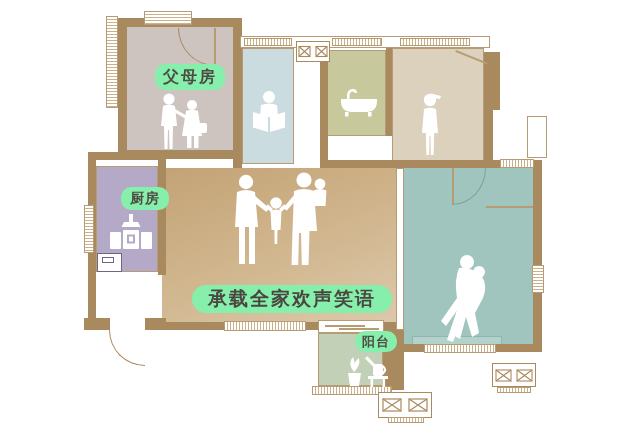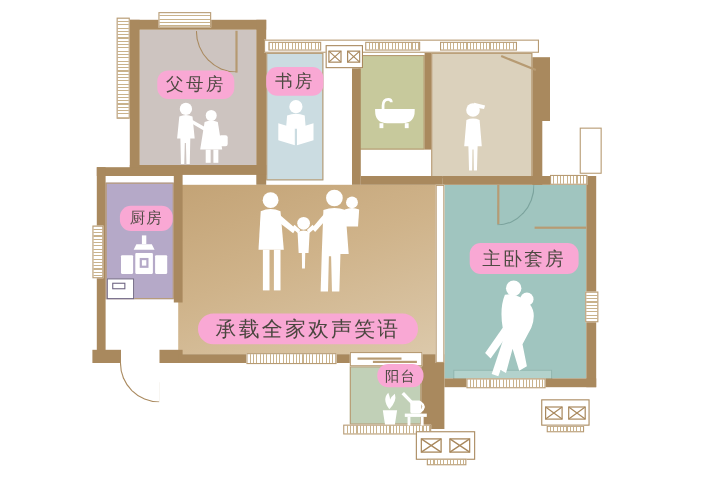--- a/index.html
+++ b/index.html
@@ -4,23 +4,23 @@
 <style>
   html,body{margin:0;padding:0;background:#fff;}
   #stage{position:relative;width:640px;height:437px;background:#fff;overflow:hidden;
          font-family:"Liberation Sans",sans-serif;}
   .abs{position:absolute;}
   .fill{position:absolute;border:1px solid #b79b73;box-sizing:border-box;}
   .wall{position:absolute;background:#a9895e;}
   .win{position:absolute;background:#fff;border:1px solid #b79b73;box-sizing:border-box;}
   .hatch-h{background:#fff repeating-linear-gradient(180deg,transparent 0 2px,#c9b28b 2px 3px);}
   .hatch-v{background:#fff repeating-linear-gradient(90deg,transparent 0 2px,#c9b28b 2px 3px);}
-  .pill{position:absolute;background:#f9a8d4;border-radius:10px;display:flex;align-items:center;
-        justify-content:center;color:#4f4a43;font-weight:normal;letter-spacing:2px;
-        box-sizing:border-box;white-space:nowrap;}
+  .pill{position:absolute;background:#86efac;border-radius:10px;display:flex;align-items:center;
+        justify-content:center;color:#4f4a43;font-weight:bold;letter-spacing:2px;
+        box-sizing:border-box;white-space:nowrap;margin-left:12px;}
   .arc{position:absolute;box-sizing:border-box;}
   .thinline{position:absolute;background:#b79b73;}
   .acbox{position:absolute;background:#fff;border:1px solid #a9895e;box-sizing:border-box;
          display:flex;align-items:center;justify-content:center;}
   svg{display:block;}
 </style>
 </head>
 <body>
 
 <div id="stage">
@@ -198,29 +198,23 @@
         <path d="M1,2 L16,13 M16,2 L1,13"></path>
       <rect x="22" y="2" width="15" height="11"></rect>
         <path d="M22,2 L37,13 M37,2 L22,13"></path>
     </svg>
   </div>
   <div class="win hatch-v" style="left:497px;top:387px;width:34px;height:6px;"></div>
 
   <div class="pill" style="left:143px;top:64px;width:70px;height:26px;font-size:16px;">
     <span>父母房</span>
   </div>
-  <div class="pill" style="left:242px;top:61px;width:52px;height:26px;font-size:16px;">
-    <span>书房</span>
-  </div>
   <div class="pill" style="left:109px;top:187px;width:48px;height:23px;font-size:14px;letter-spacing:1px;">
     <span>厨房</span>
   </div>
-  <div class="pill" style="left:427px;top:221px;width:99px;height:28px;font-size:17px;">
-    <span>主卧套房</span>
-  </div>
   <div class="pill" style="left:343px;top:331px;width:42px;height:21px;font-size:13px;letter-spacing:1px;text-align:right;">
     <span>阳台</span>
   </div>
 
   <div class="pill" style="left:180px;top:285px;width:200px;height:28px;font-size:19px;border-radius:14px;color:#4a463f;">
     <span>承载全家欢声笑语</span>
   </div>
 
 </div>
 

